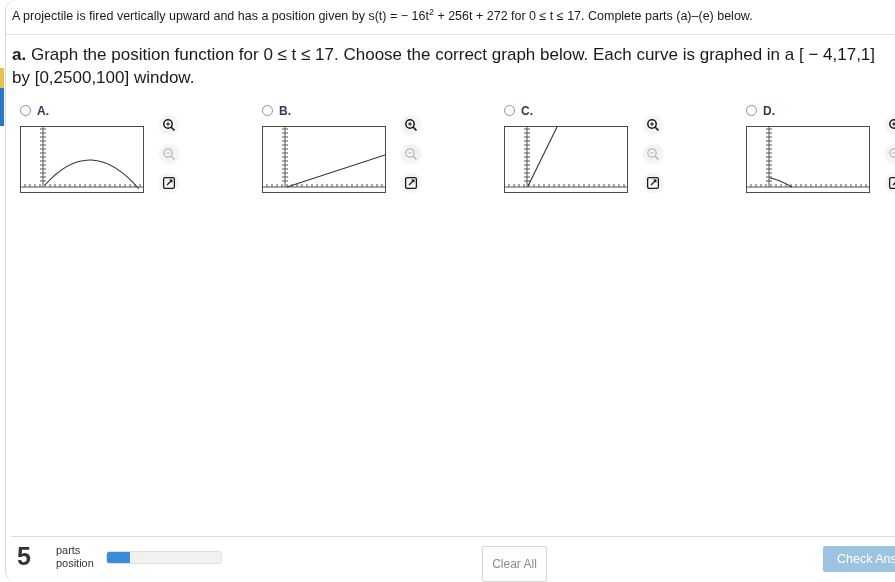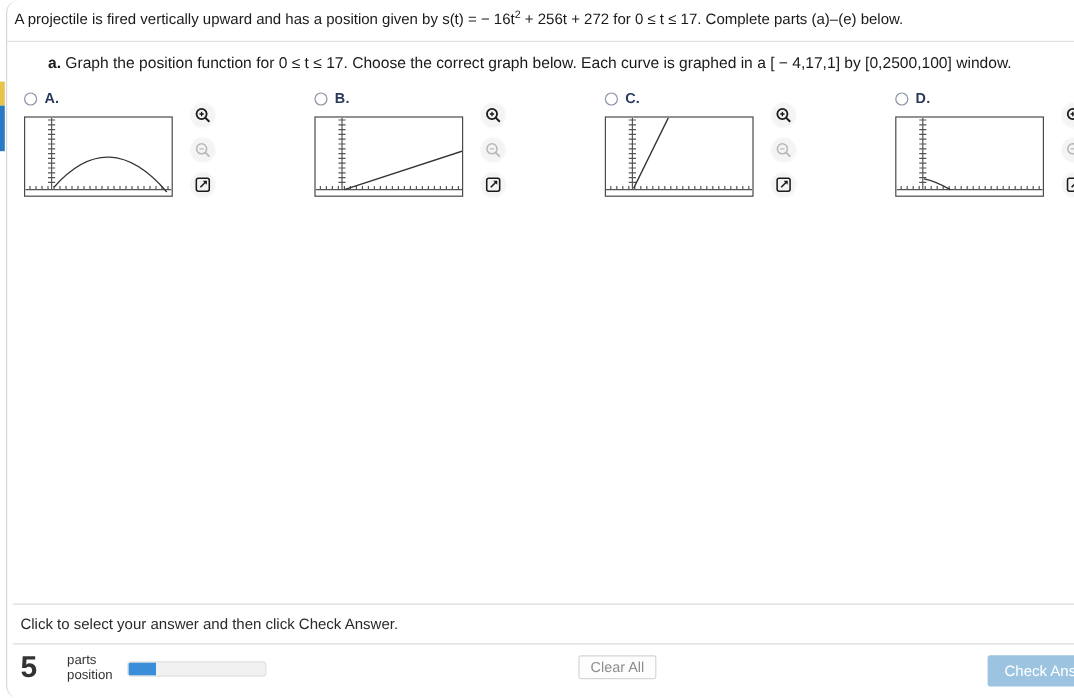--- a/index.html
+++ b/index.html
@@ -58,24 +58,23 @@
   
   .statement {
     padding: 8px 10px 9px 6px;
     font-size: 12.5px;
     line-height: 1.35;
     color: #1a1a1a;
     border-bottom: 1px solid #e2e2e2;
   }
   .sub-statement {
     padding: 9px 10px 10px 6px;
-    font-size: 13px;
+    font-size: 17px;
     line-height: 1.35;
     color: #1a1a1a;
-    margin-left: 28px;
   }
   .sub-statement .part-letter {
     font-weight: bold;
   }
   sup {
     font-size: 9px;
     vertical-align: super;
     line-height: 0;
   }
 
@@ -212,21 +211,21 @@
   .progress-fill {
     height: 100%;
     width: 20%;
     background: #3a8dd8;
   }
   .clear-all {
     position: absolute;
     left: 471px;
     top: 9px;
     width: 65px;
-    height: 20px;
+    height: 36px;
     border: 1px solid #d6d6d6;
     background: #fdfdfd;
     color: #8d8d8d;
     font-size: 12px;
     font-family: "Liberation Sans", sans-serif;
     border-radius: 2px;
     cursor: pointer;
   }
   .check-answer {
     position: absolute;
@@ -597,21 +596,20 @@
                 <path d="M 10.4 3.6 L 10.4 7 L 7 3.6 Z" fill="#1a1a1a"></path>
               </svg>
           </div>
         </div>
       </div>
     </div>
 
   </div>
 
   <div class="bottom-wrap">
-    <div class="hint-bar">Click to select your answer and then click Check Answer.</div>
     <div class="action-bar">
       <div class="parts-remaining">
         <span class="parts-num">5</span>
         <span class="parts-text">
           <span>parts</span><br>
           <span>position</span>
         </span>
       </div>
       <div class="progress-track">
         <div class="progress-fill" style="width: 20%;"></div>

